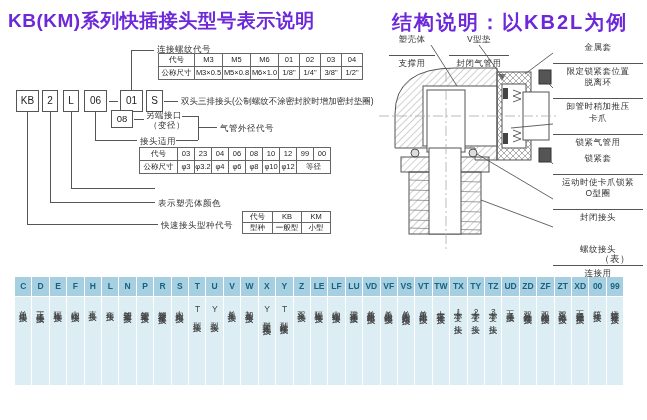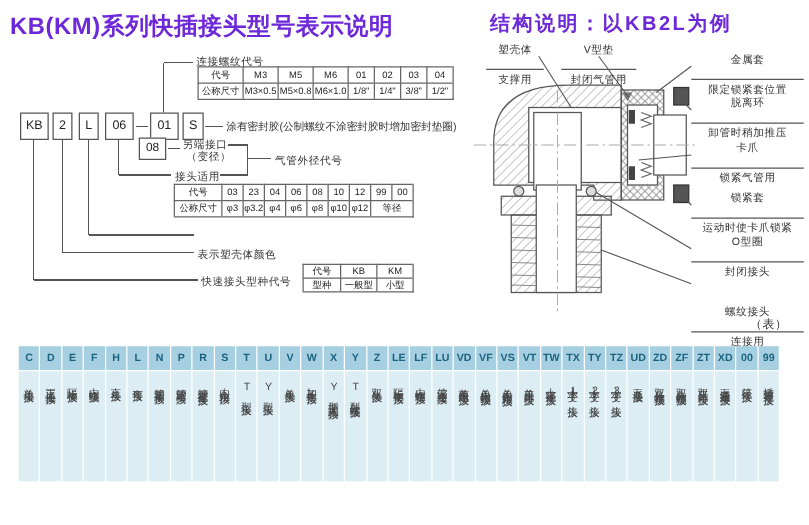--- a/index.html
+++ b/index.html
@@ -3,21 +3,21 @@
 <meta charset="utf-8">
 <style>
   html,body{margin:0;padding:0;background:#fff;}
   #page{
     position:relative;width:647px;height:420px;background:#ffffff;overflow:hidden;
     font-family:"Liberation Sans","DejaVu Sans",sans-serif;color:#333;
   }
   
   .sec-title{position:absolute;font-weight:bold;color:#6d28d9;white-space:nowrap;}
   #title-left{left:8px;top:8px;font-size:19px;letter-spacing:0.5px;}
-  #title-right{left:392px;top:9px;font-size:16px;letter-spacing:2px;}
+  #title-right{left:392px;top:9px;font-size:20px;letter-spacing:2px;}
   
   .mbox{position:absolute;top:90px;height:22px;border:1px solid #555;background:#fff;
         text-align:center;line-height:20px;font-size:10px;color:#222;box-sizing:border-box;}
   #mb0{left:16px;width:23px}#mb1{left:42px;width:16px}#mb2{left:63px;width:16px}
   #mb3{left:84px;width:23px}#mb4{left:120px;width:23px}#mb5{left:146px;width:17px}
   #mb-var{position:absolute;left:111px;top:110px;width:22px;height:18px;border:1px solid #555;
         background:#fff;text-align:center;line-height:16px;font-size:9.5px;color:#222;box-sizing:border-box;}
   
   .lbl{position:absolute;font-size:8.5px;color:#333;white-space:nowrap;letter-spacing:0.5px;}
   #lbl-thread{left:157px;top:44px;}
@@ -111,21 +111,21 @@
 
   <div class="mbox" id="mb0">KB</div>
   <div class="mbox" id="mb1">2</div>
   <div class="mbox" id="mb2">L</div>
   <div class="mbox" id="mb3">06</div>
   <div class="mbox" id="mb4">01</div>
   <div class="mbox" id="mb5">S</div>
   <div id="mb-var">08</div>
 
   <div class="lbl" id="lbl-thread">连接螺纹代号</div>
-  <div class="lbl" id="lbl-sealant">涂有密封胶(公制螺纹不涂密封胶时增加密封垫圈)</div>
+  <div class="lbl" id="lbl-sealant">双头三排接头(公制螺纹不涂密封胶时增加密封垫圈)</div>
   <div class="lbl" id="lbl-otherend">另端接口</div>
   <div class="lbl" id="lbl-otherend-sub">（变径）</div>
   <div class="lbl" id="lbl-tubeod">气管外径代号</div>
   <div class="lbl" id="lbl-applicable">接头适用</div>
   <div class="lbl" id="lbl-color">表示塑壳体颜色</div>
   <div class="lbl" id="lbl-type">快速接头型种代号</div>
   <div class="lbl" id="lbl-note">（表）</div>
 
   <div class="tbl" id="tbl-thread">
     <div class="trow">

